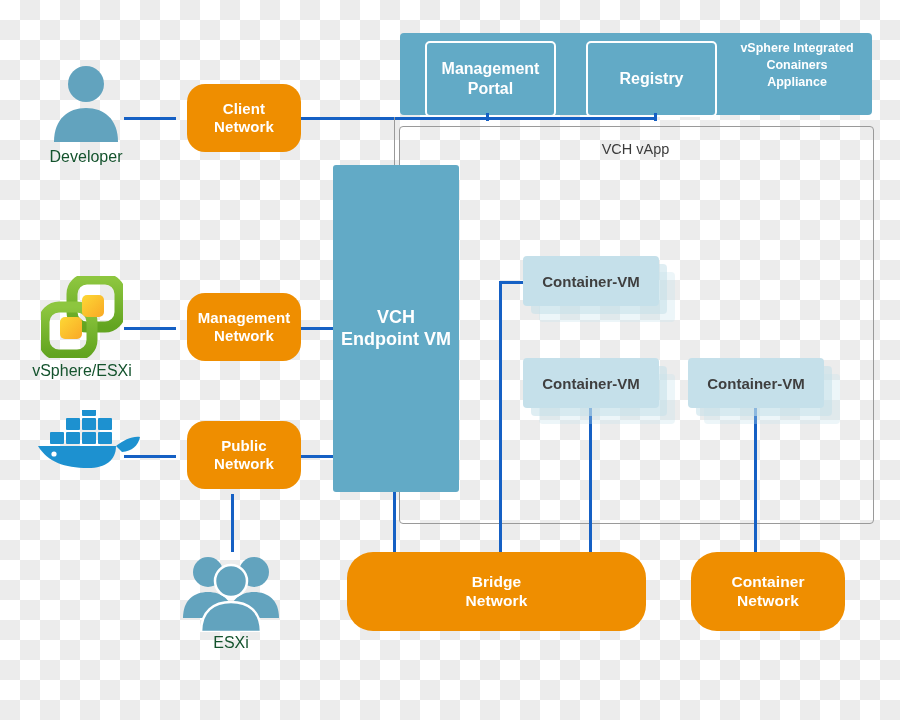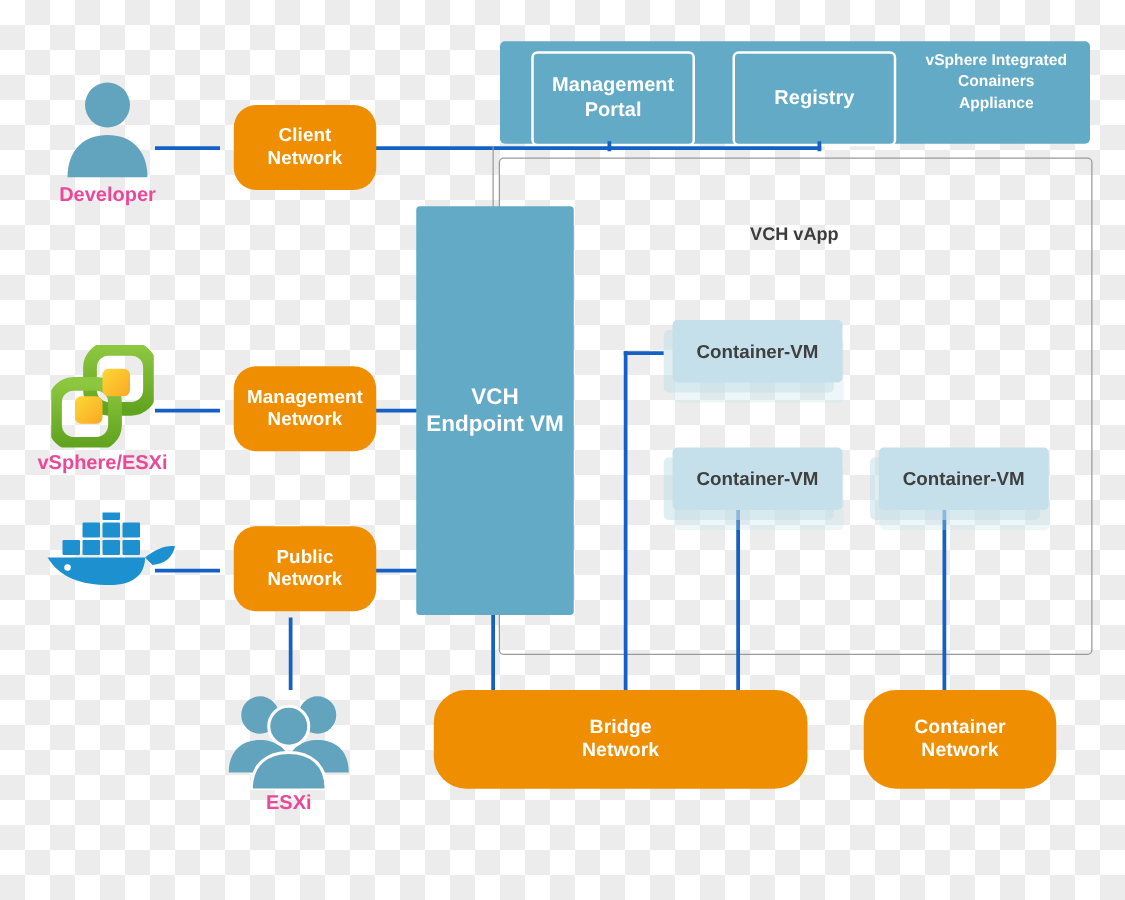--- a/index.html
+++ b/index.html
@@ -38,43 +38,42 @@
     position:absolute;color:#ffffff;font-size:12.5px;font-weight:700;
     text-align:center;line-height:1.35;
   }
 
   
   .vapp{
     position:absolute;border:1px solid #9a9a9a;border-radius:4px;
     background:transparent;
   }
   .vapp-title{
-    position:absolute;color:#3c3c3c;font-size:14.5px;font-weight:700;
+    position:absolute;color:#3c3c3c;font-size:14.5px;font-weight:400;
     text-align:center;
-    margin-top:39px;
   }
 
   
   .cvm-wrap{position:absolute;}
   .cvm-layer{position:absolute;border-radius:4px;background:#c5e0ea;}
   .cvm-l3{opacity:.30;}
   .cvm-l2{opacity:.55;}
   .cvm-front{
-    position:absolute;left:15px;top:0;border-radius:4px;background:#c5e0ea;
+    position:absolute;left:0;top:0;border-radius:4px;background:#c5e0ea;
     display:flex;align-items:center;justify-content:center;
     color:#3f3f3f;font-size:15px;font-weight:600;
   }
 
   
   .lineH{position:absolute;background:#1560C4;height:3px;}
   .lineV{position:absolute;background:#1560C4;width:3px;}
 
   
   .icon-label{
-    position:absolute;color:#ec4899;font-size:16px;font-weight:700;
+    position:absolute;color:#14532d;font-size:16px;font-weight:400;
     text-align:center;width:160px;
   }
   .icon-box{position:absolute;}
 </style>
 </head>
 <body>
 
 <div class="canvas">
 
   <div class="appliance-band" style="left:400px;top:33px;width:472px;height:82px;"></div>

